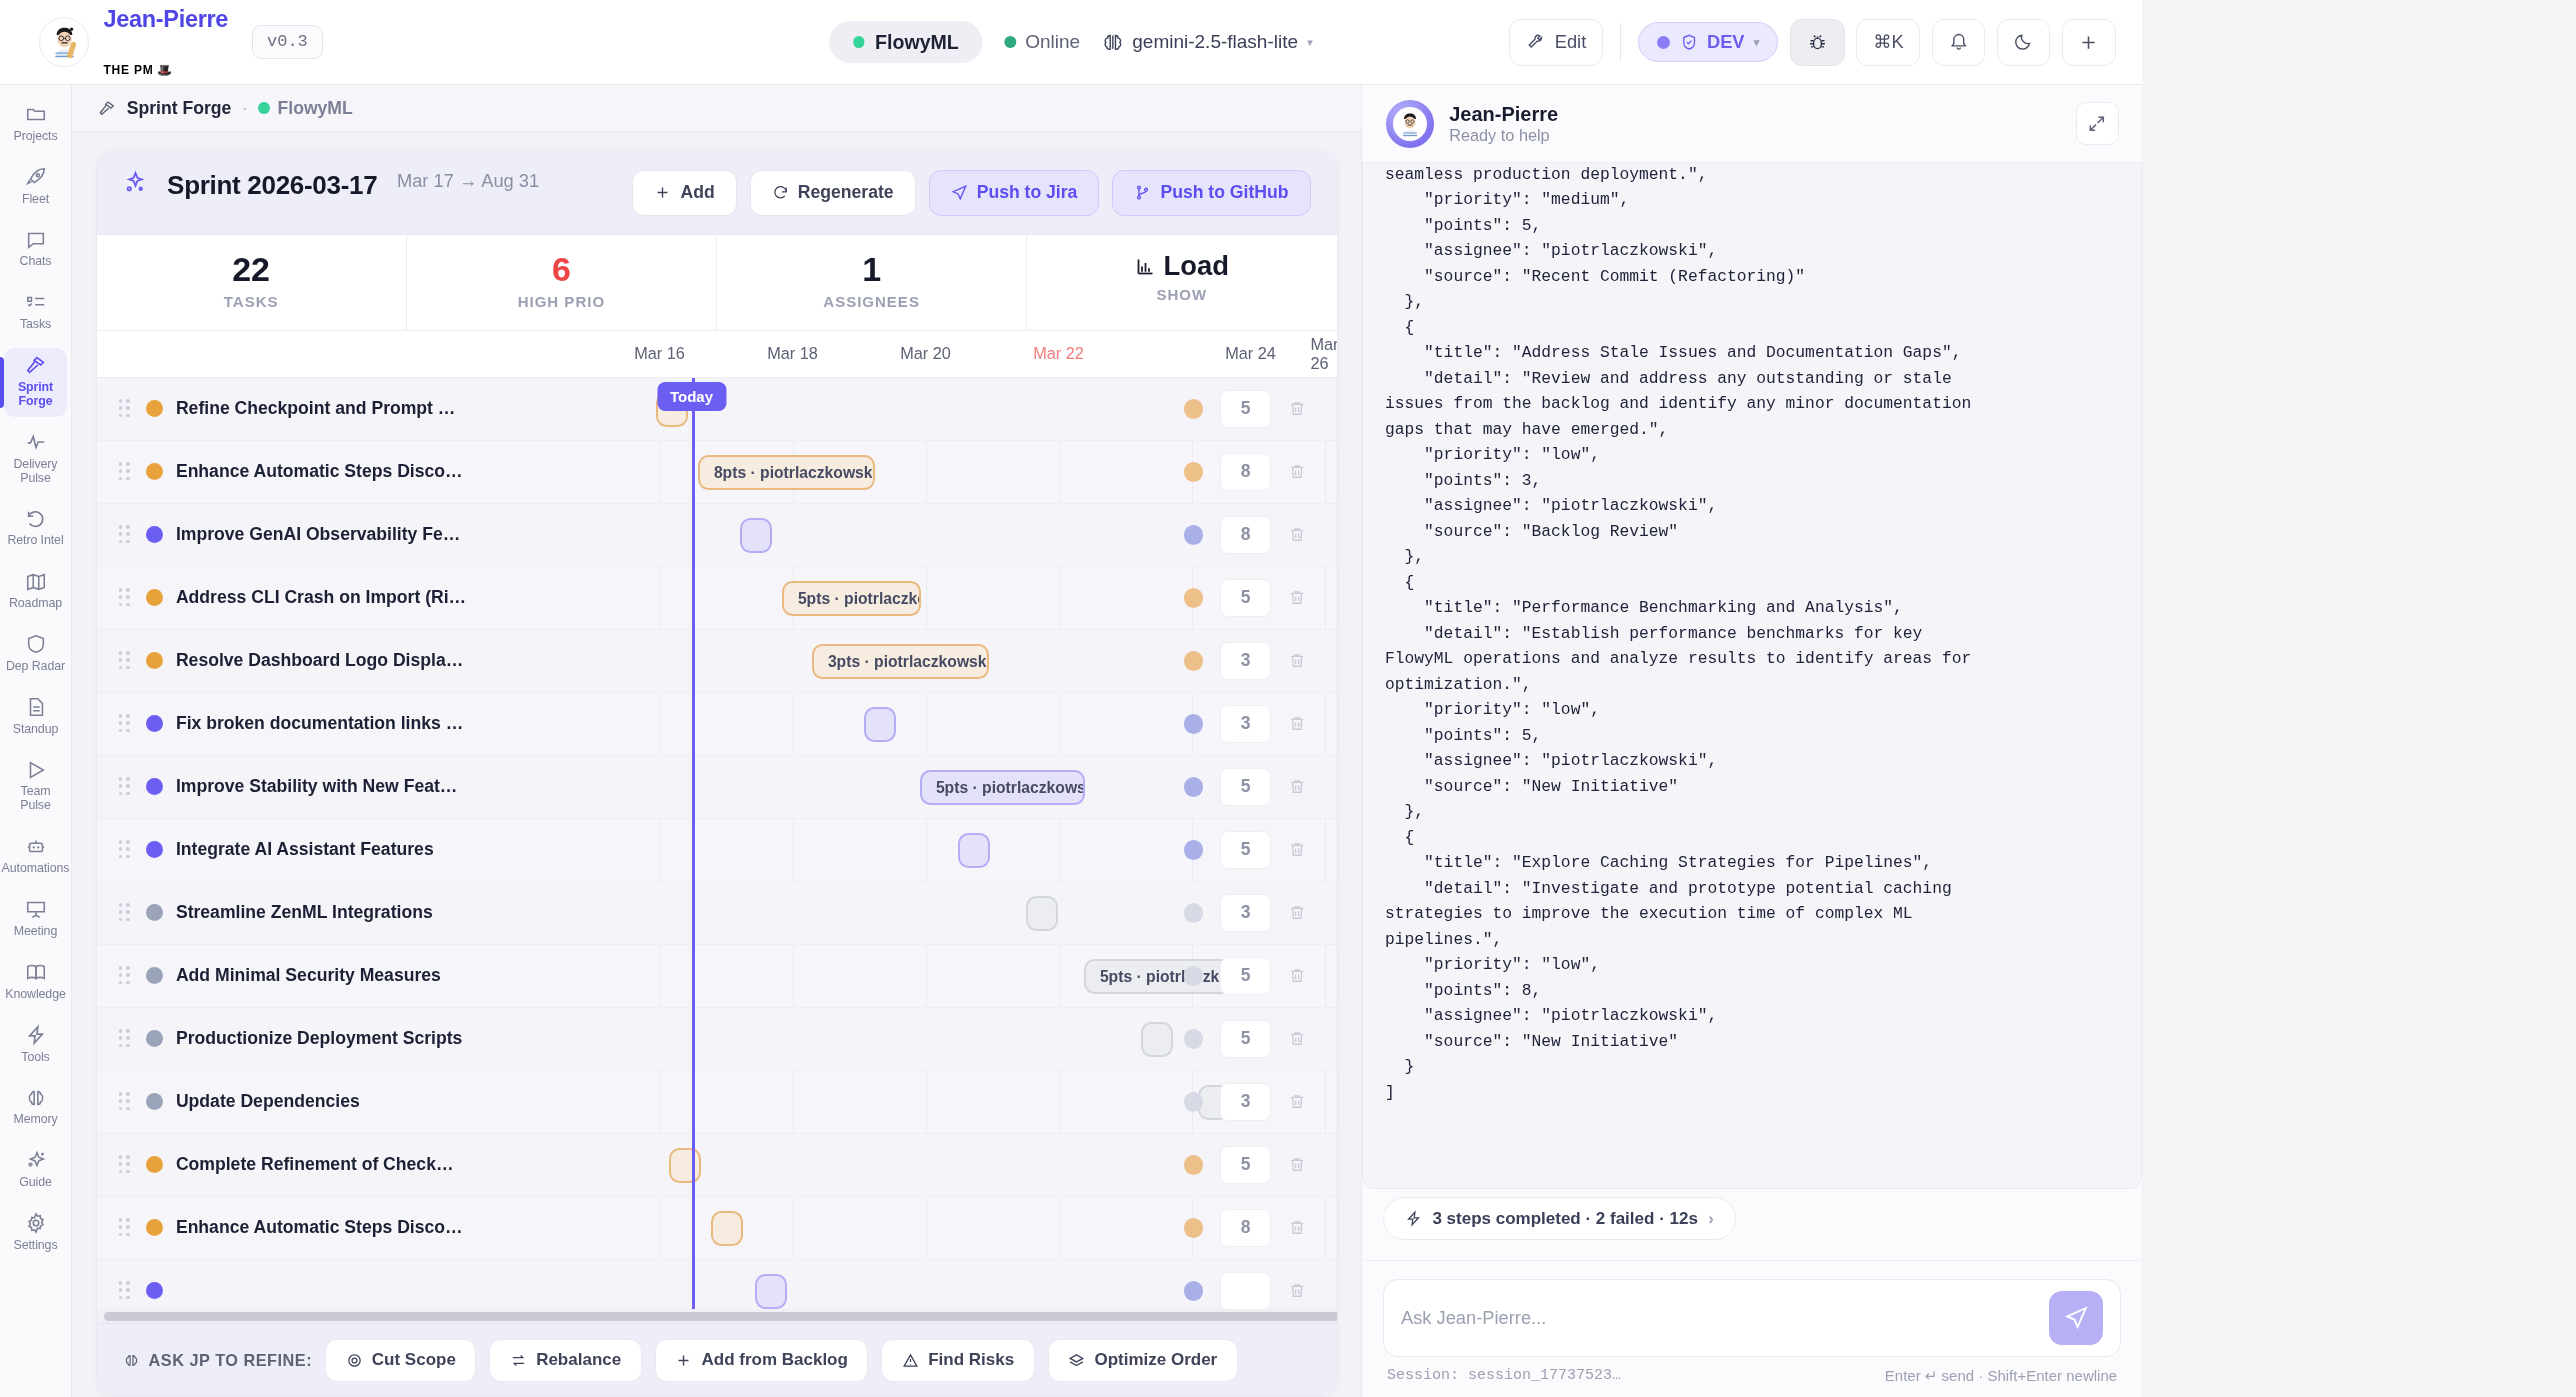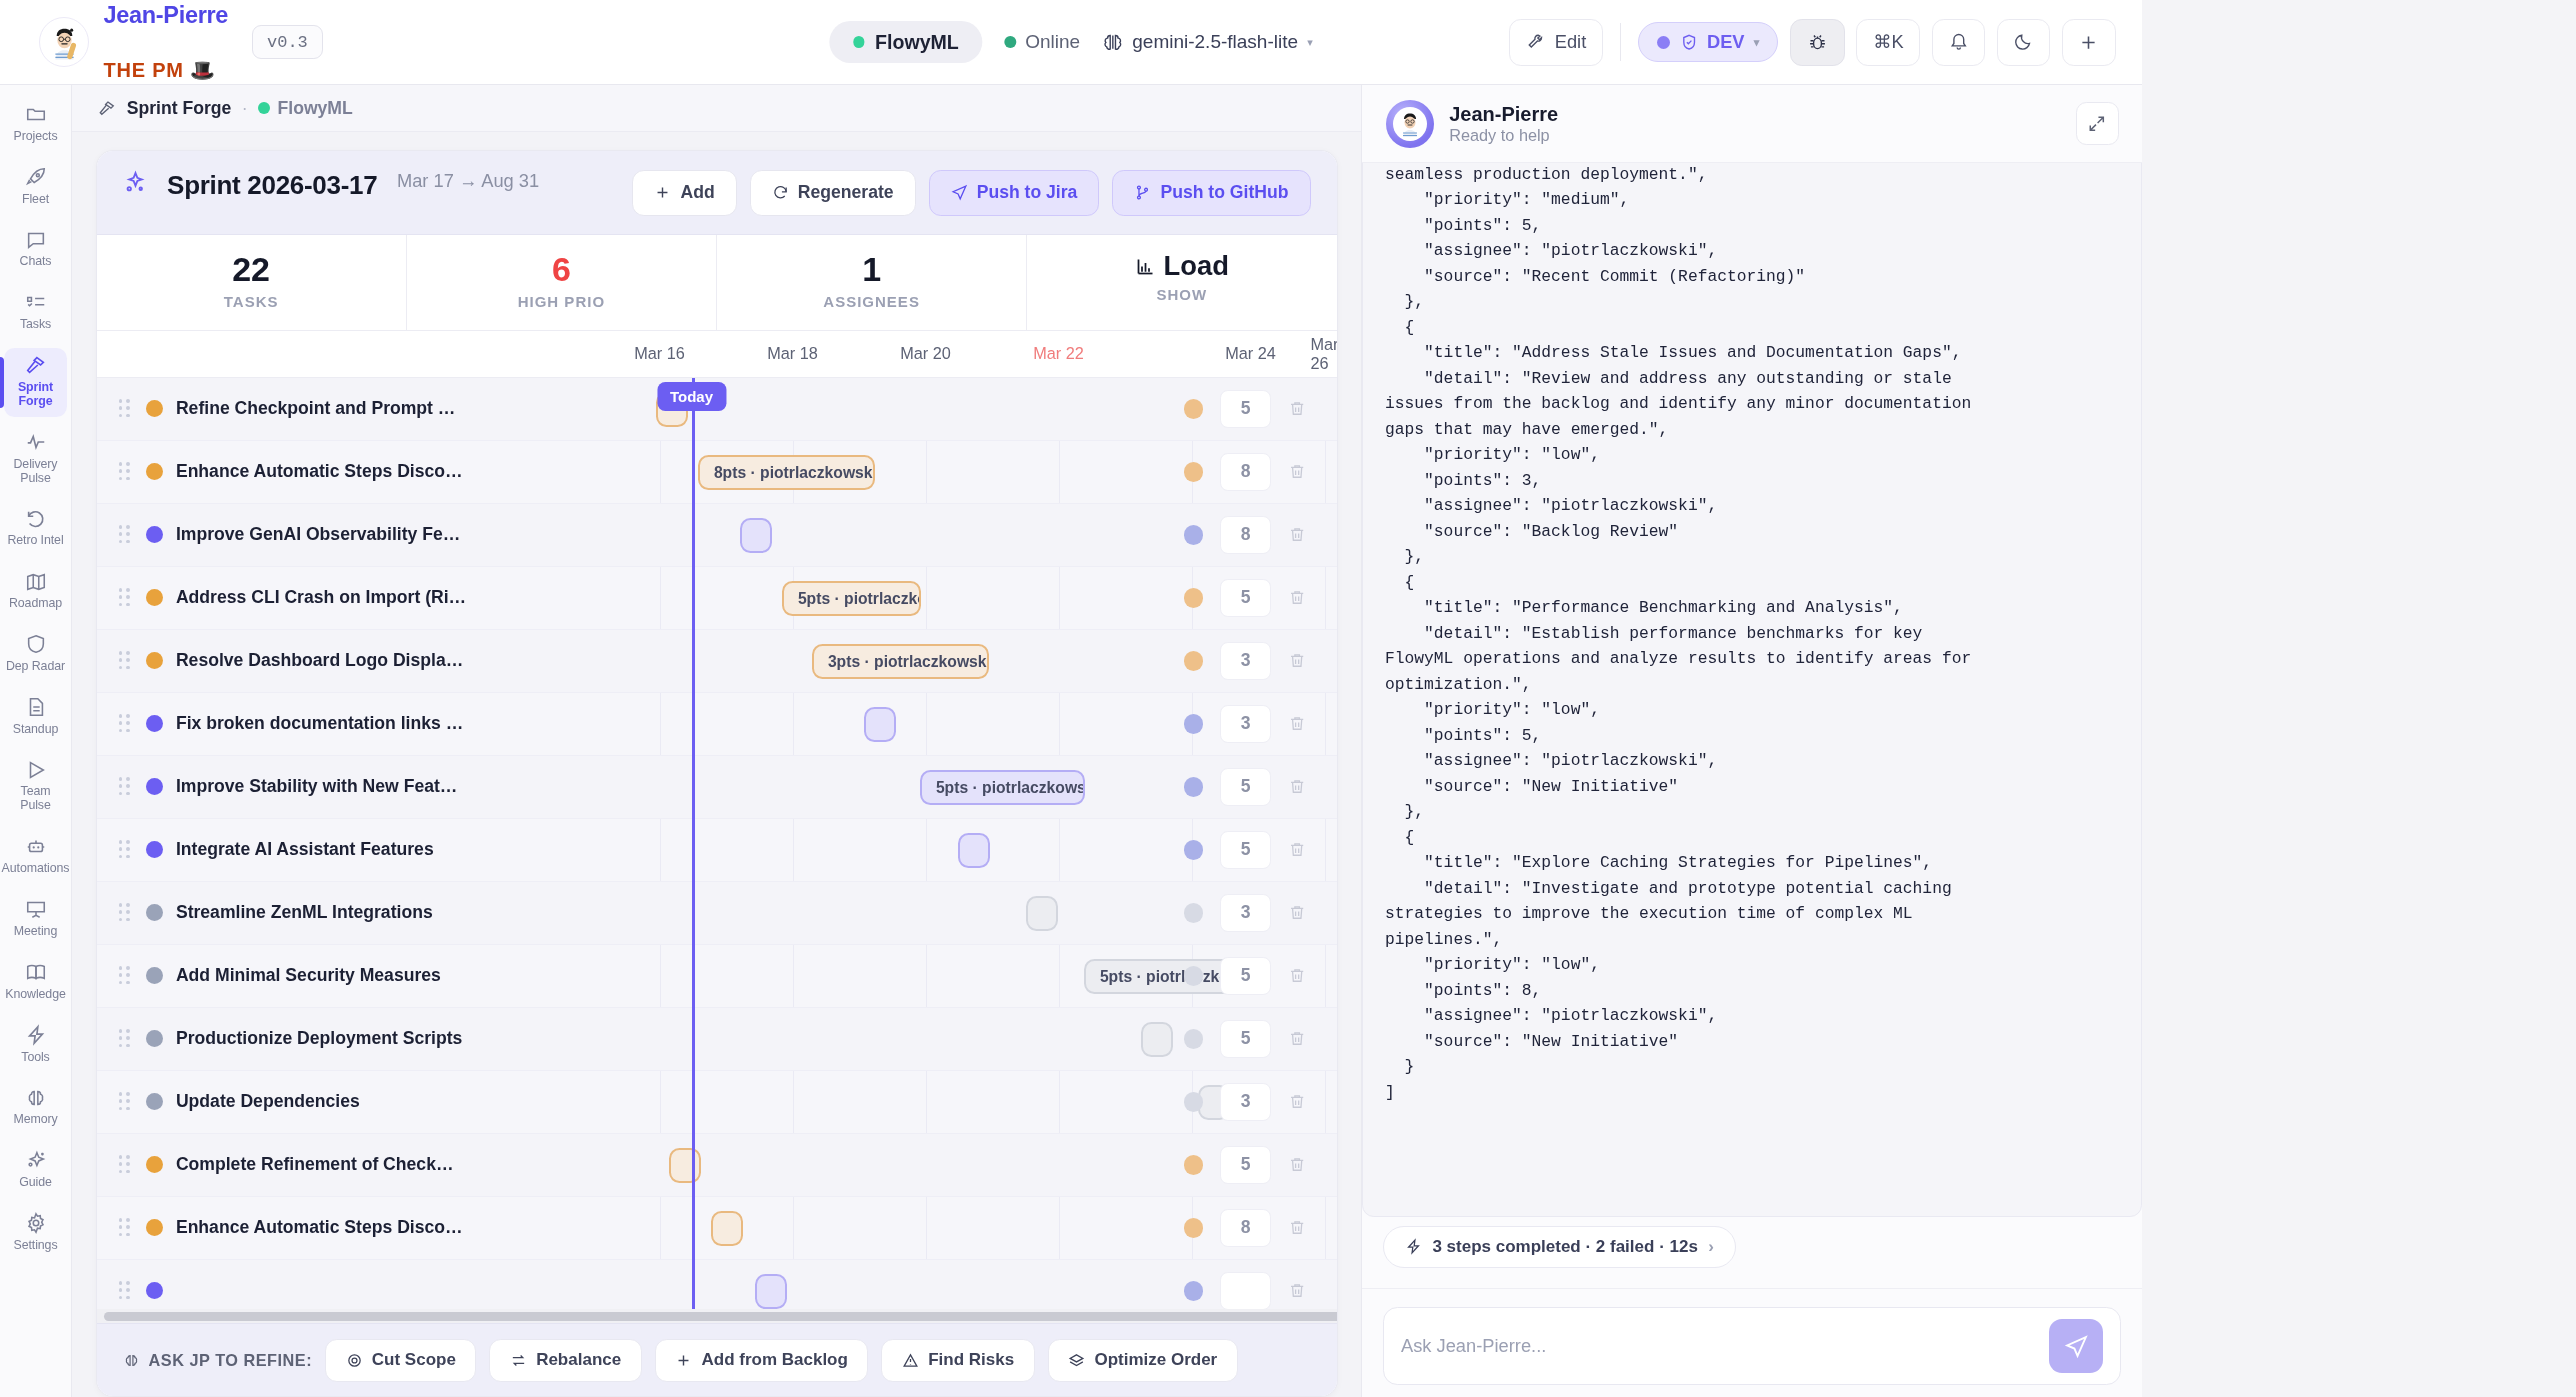--- a/index.html
+++ b/index.html
@@ -19,21 +19,21 @@
   }
   .brand { display: flex; align-items: center; gap: 14.4px; padding-left: 13px;}
   .avatar-wrap {
     width: 50px; height: 50px; border-radius: 50%;
     background: #ffffff; border: 1.3px solid #eceaf7;
     display: flex; align-items: center; justify-content: center;
     overflow: hidden; flex: 0 0 auto;
   }
   .brand-text { display: flex; flex-direction: column; line-height: 1.08; }
   .brand-name { font-size: 23.5px; font-weight: 700; color: #4f46e5; letter-spacing: -0.3px; }
-  .brand-sub { font-size: 20px; font-weight: 600; color: #c2410c; letter-spacing: 0.8px; display:flex; gap:3.9px; align-items:center;margin-top:32px;}
+  .brand-sub { font-size: 12px; font-weight: 600; color: #000000; letter-spacing: 0.8px; display:flex; gap:3.9px; align-items:center;margin-top:32px;}
   .ver-pill {
     border: 1.3px solid #e3e3ec; border-radius: 9.1px; padding: 6.5px 14.4px;
     font-size: 17px; color: #6b7083; font-family: "Liberation Mono", monospace;
     background: #fbfbfd; margin-left: 9.1px;
   }
 
   .topbar-center {
     position: absolute; left: 50%; transform: translateX(-50%);
     display: flex; align-items: center; gap: 22px;
   }
@@ -1083,18 +1083,22 @@
 
       <div class="chat-input-area">
         <div class="chat-input">
           <span class="ph">Ask Jean-Pierre...</span>
           <div class="send-btn">
             <svg width="25" height="25" viewBox="0 0 24 24" fill="none" stroke="#fff" stroke-width="1.8">
                 <path d="M21 3L3 11l7 3 3 7z"></path>
               </svg>
           </div>
         </div>
+        <div class="chat-foot">
+          <span class="sess">Session:  session_17737523…</span>
+          <span>Enter ↵ send · Shift+Enter newline</span>
+        </div>
       </div>
     </div>
 
   </div>
 </div>
 
 
 </body></html>

